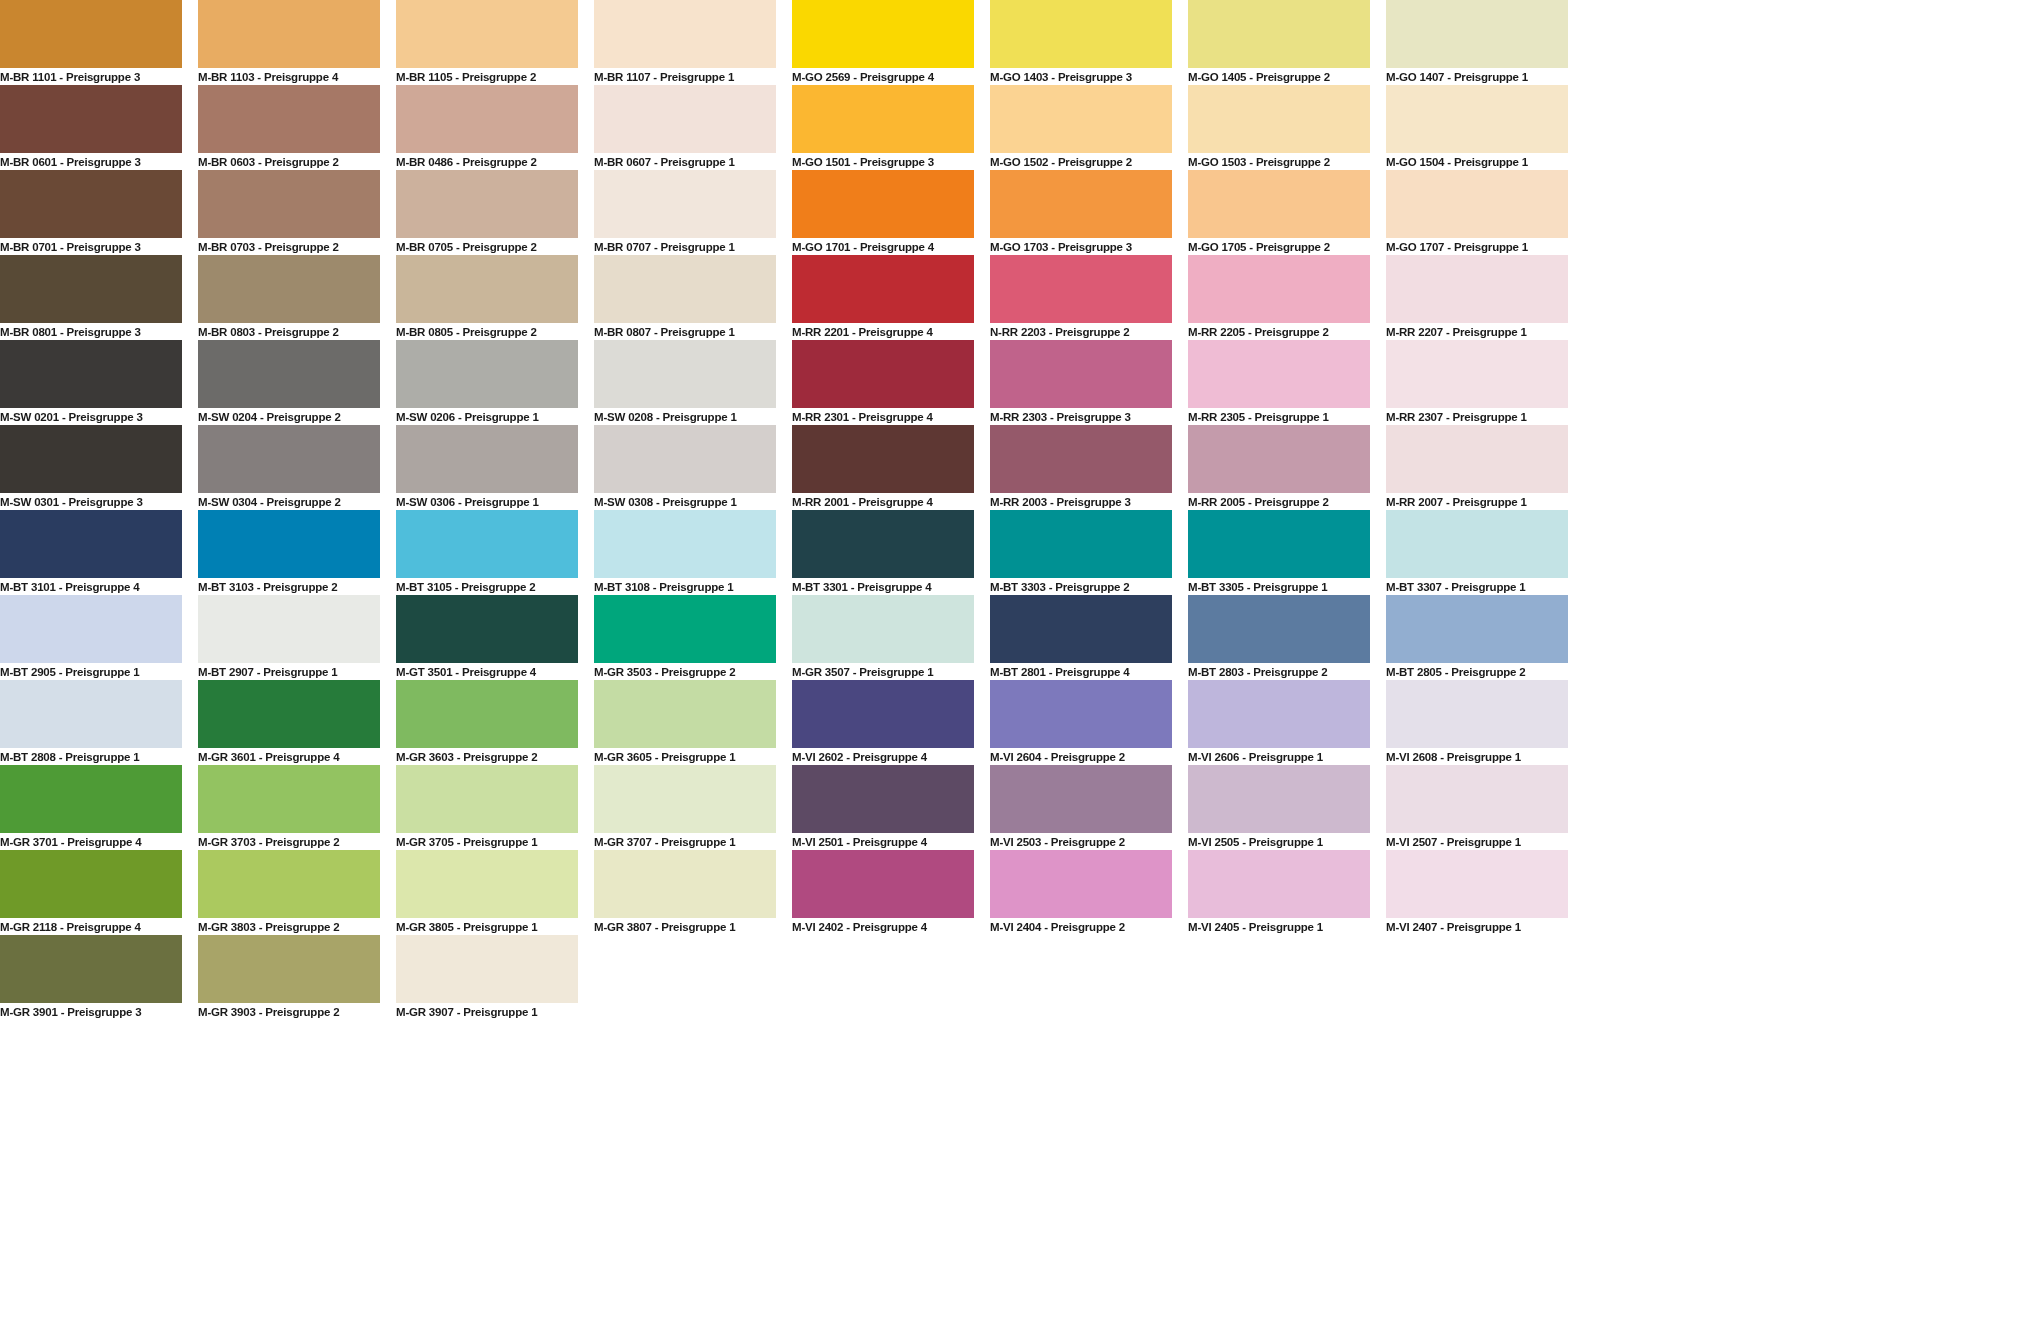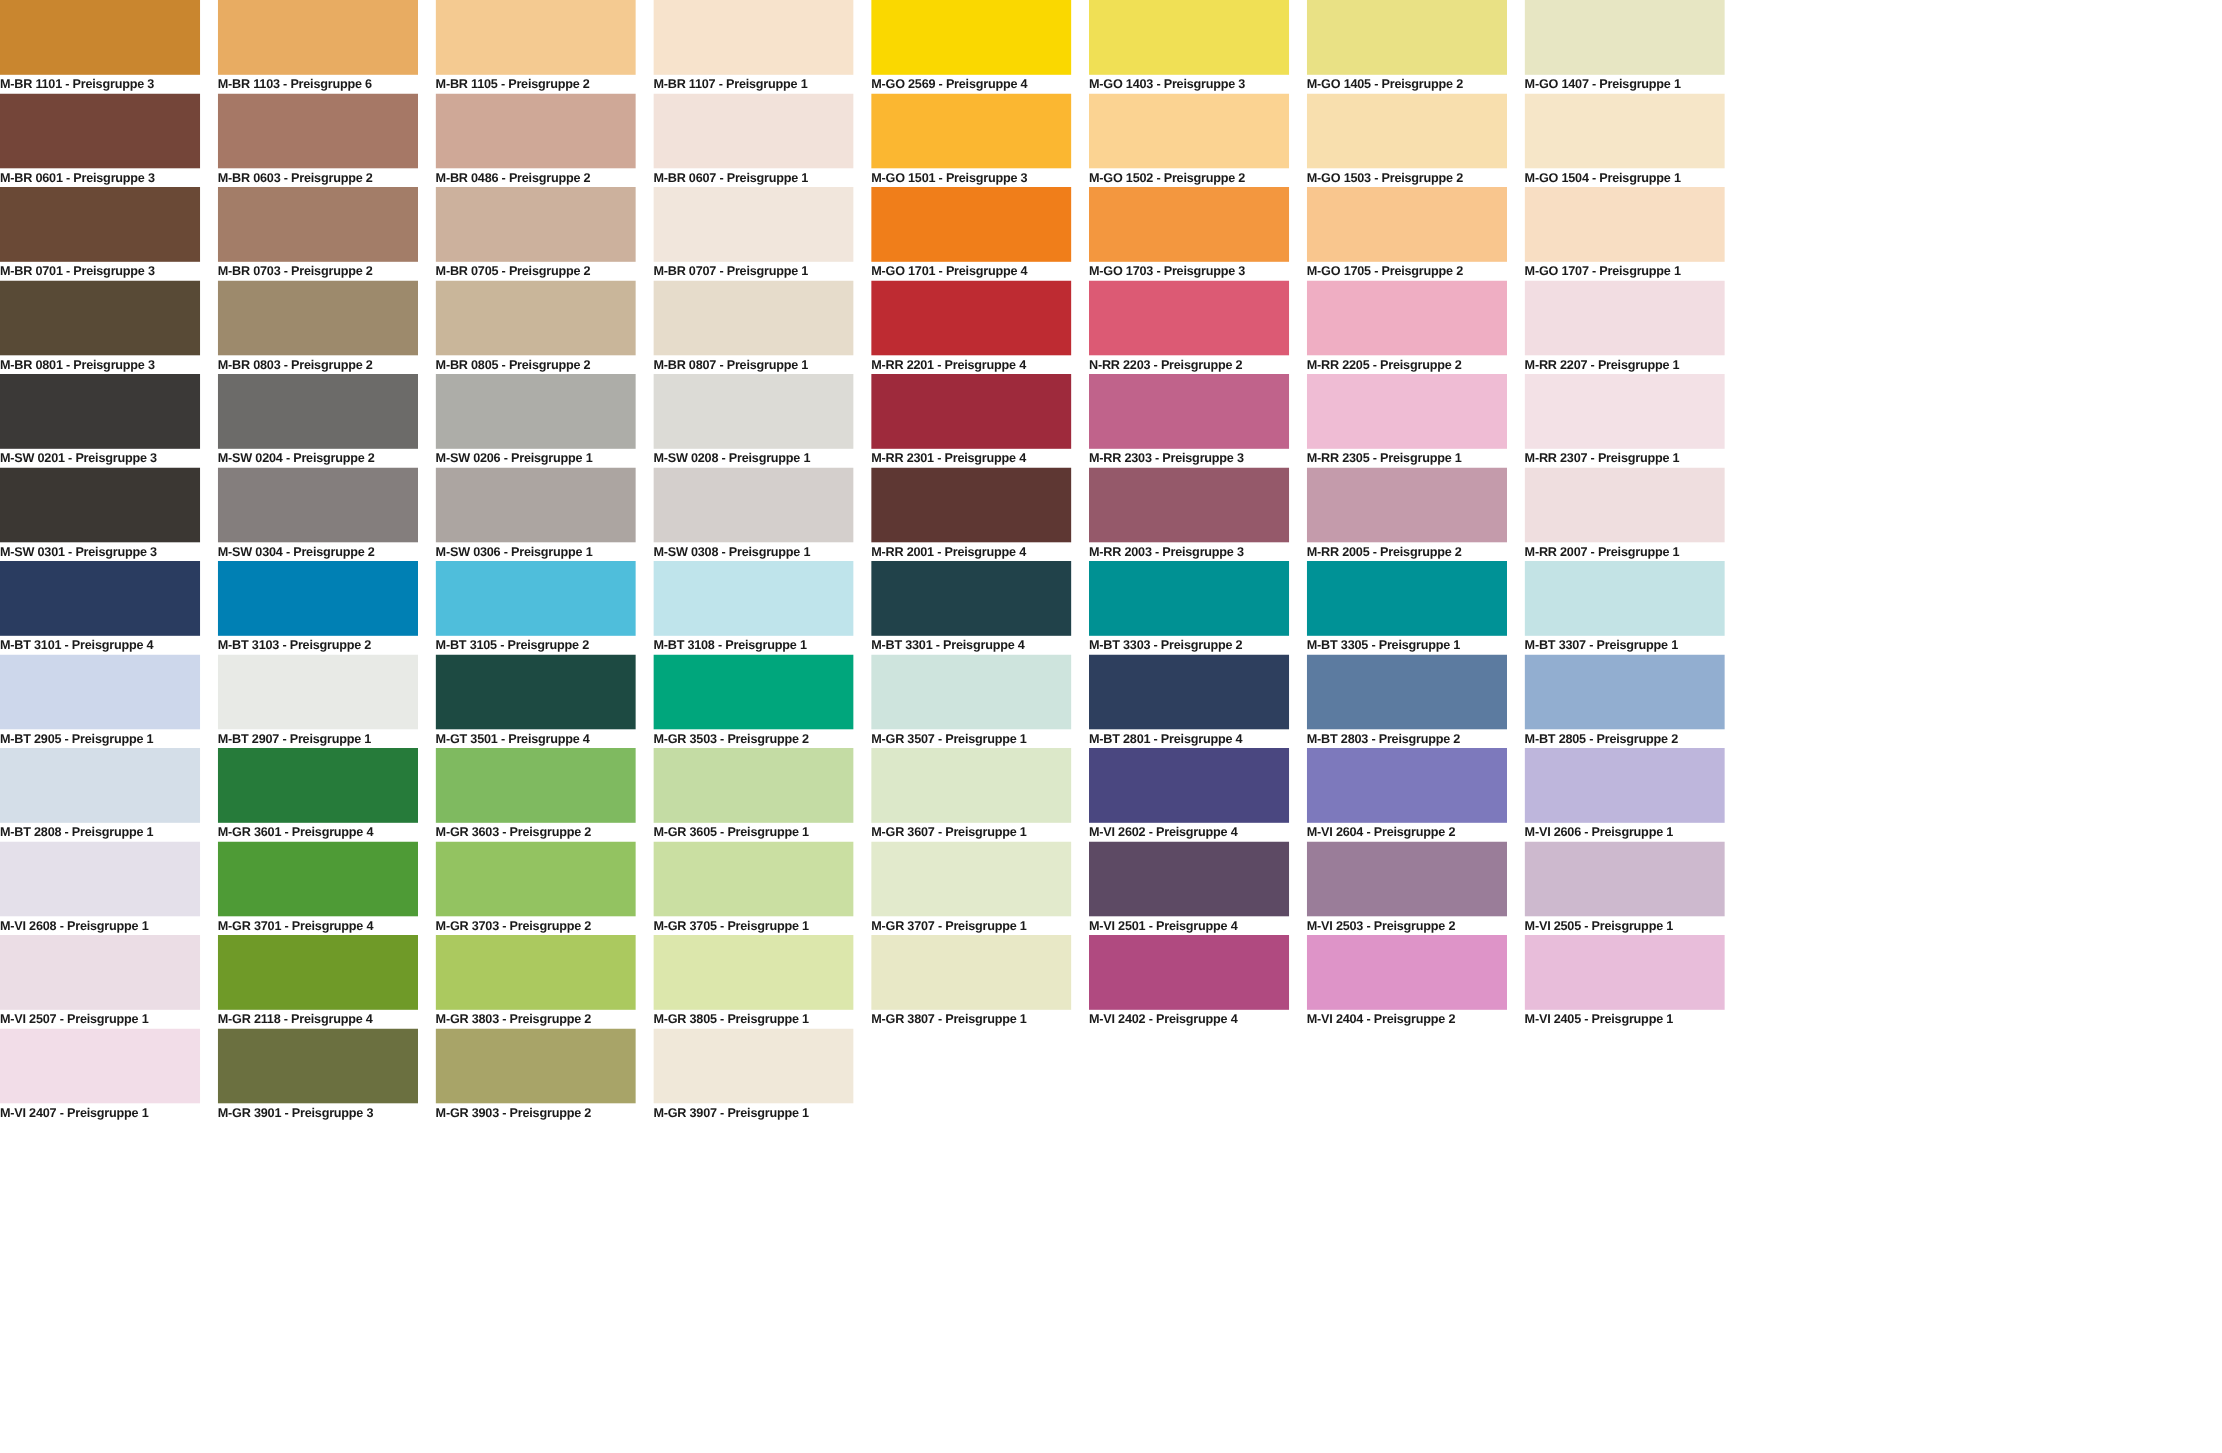--- a/index.html
+++ b/index.html
@@ -62,21 +62,21 @@
 <body>
 
 <div id="palette-sheet">
   <div class="palette-grid">
       <div class="swatch-cell">
         <div class="swatch-chip" style="background-color: rgb(201, 134, 47);"></div>
         <span class="swatch-label">M-BR 1101 - Preisgruppe 3</span>
       </div>
       <div class="swatch-cell">
         <div class="swatch-chip" style="background-color: rgb(232, 172, 98);"></div>
-        <span class="swatch-label">M-BR 1103 - Preisgruppe 6</span>
+        <span class="swatch-label">M-BR 1103 - Preisgruppe 4</span>
       </div>
       <div class="swatch-cell">
         <div class="swatch-chip" style="background-color: rgb(244, 202, 145);"></div>
         <span class="swatch-label">M-BR 1105 - Preisgruppe 2</span>
       </div>
       <div class="swatch-cell">
         <div class="swatch-chip" style="background-color: rgb(247, 227, 204);"></div>
         <span class="swatch-label">M-BR 1107 - Preisgruppe 1</span>
       </div>
       <div class="swatch-cell">
@@ -327,24 +327,20 @@
         <div class="swatch-chip" style="background-color: rgb(38, 123, 58);"></div>
         <span class="swatch-label">M-GR 3601 - Preisgruppe 4</span>
       </div>
       <div class="swatch-cell">
         <div class="swatch-chip" style="background-color: rgb(127, 186, 96);"></div>
         <span class="swatch-label">M-GR 3603 - Preisgruppe 2</span>
       </div>
       <div class="swatch-cell">
         <div class="swatch-chip" style="background-color: rgb(196, 220, 164);"></div>
         <span class="swatch-label">M-GR 3605 - Preisgruppe 1</span>
-      </div>
-      <div class="swatch-cell">
-        <div class="swatch-chip" style="background-color: rgb(220, 232, 201);"></div>
-        <span class="swatch-label">M-GR 3607 - Preisgruppe 1</span>
       </div>
       <div class="swatch-cell">
         <div class="swatch-chip" style="background-color: rgb(74, 71, 128);"></div>
         <span class="swatch-label">M-VI 2602 - Preisgruppe 4</span>
       </div>
       <div class="swatch-cell">
         <div class="swatch-chip" style="background-color: rgb(125, 121, 188);"></div>
         <span class="swatch-label">M-VI 2604 - Preisgruppe 2</span>
       </div>
       <div class="swatch-cell">

